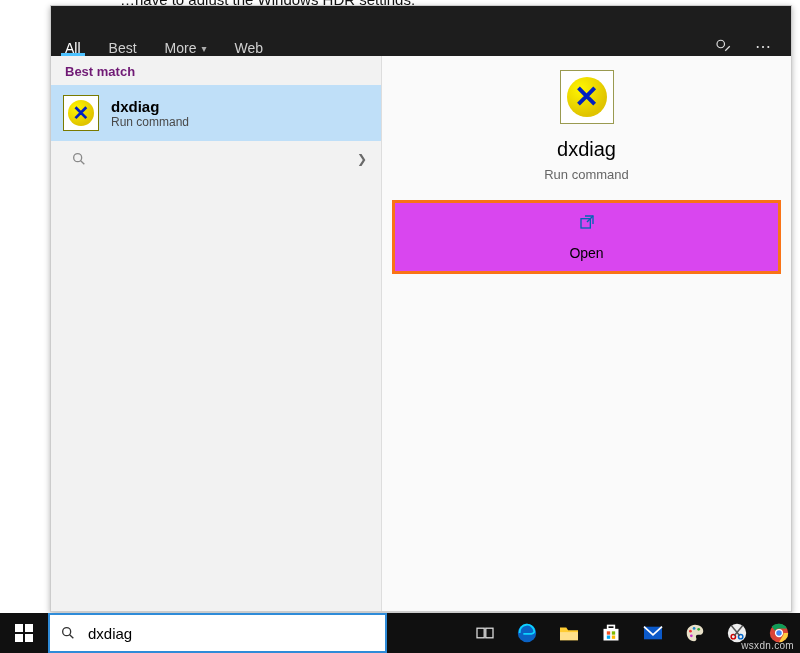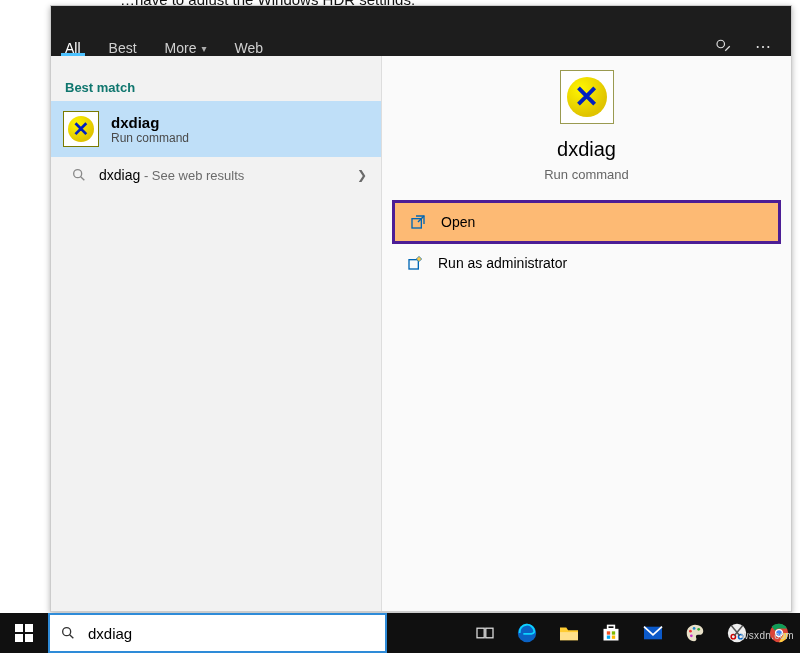--- a/index.html
+++ b/index.html
@@ -71,24 +71,24 @@
     background:#f2f2f2;
     overflow:hidden;
   }
   .left-col {
     width: 330px;
     border-right: 1px solid #ddd;
     display:flex;
     flex-direction:column;
   }
   .section-header {
-    padding: 24px 14px 6px;
+    padding: 8px 14px 6px;
     font-weight:600;
     font-size:13px;
-    color:#0f766e;
+    color:#701a75;
     background:#f2f2f2;
   }
   .best-match {
     display:flex;
     align-items:center;
     gap:12px;
     padding:10px 12px;
     background:#bfdff8;
   }
   .dxdiag-icon-sm {
@@ -161,22 +161,23 @@
     color:#000;
     border-top:1px solid transparent;
   }
   .action-row + .action-row { border-top:none; }
   .action-row .aicon {
     width:18px; height:18px;
     display:flex; align-items:center; justify-content:center;
     color:#0066b4;
   }
   .highlight-red {
-    border:3px solid #4c1d95;
-    background:#fdba74;
+    border:3px solid #f97316;
+    background:#d946ef;
+    flex-direction:column;
   }
 
   
   .taskbar {
     position:absolute;
     left:0; right:0; bottom:0;
     height:40px;
     background:#101010;
     display:flex;
     align-items:stretch;
@@ -203,21 +204,21 @@
   }
   .tb-spacer { flex:1; }
   .tb-icons { display:flex; align-items:center; }
   .tb-item {
     width:42px; height:40px;
     display:flex; align-items:center; justify-content:center;
     color:#fff; font-size:18px;
   }
   .watermark {
     position:absolute;
-    right:6px; bottom:12px;
+    right:6px; bottom:2px;
     font-size:10px; color:#ccc;
     letter-spacing:.3px;
   }
 
   svg { display:block; }
 </style>
 </head>
 <body>
 
 <div class="crop-top">…have to adjust the Windows HDR settings.</div>
@@ -262,23 +263,20 @@
         </div>
       </div>
 
       <div class="web-item">
         <span class="mag">
           <svg width="16" height="16" viewBox="0 0 24 24" fill="none" stroke="#444" stroke-width="2">
               <circle cx="10" cy="10" r="6"></circle>
               <line x1="20" y1="20" x2="14.5" y2="14.5"></line>
             </svg>
         </span>
-        <span>
-          <span class="term">dxdiag</span><span class="hint"> - See web results</span>
-        </span>
         <span class="chev-r">❯</span>
       </div>
     </div>
 
     <div class="right-col">
       <div class="preview-top">
         <div class="dxdiag-icon-lg">
           <div class="circle">
               <span class="x">✕</span>
             </div>
@@ -291,29 +289,20 @@
         <div class="action-row highlight-red">
           <span class="aicon">
             <svg width="16" height="16" viewBox="0 0 24 24" fill="none" stroke="#0066b4" stroke-width="2">
                 <rect x="3" y="7" width="14" height="14"></rect>
                 <polyline points="9 3 21 3 21 15"></polyline>
                 <line x1="21" y1="3" x2="12" y2="12"></line>
               </svg>
           </span>
           <span>Open</span>
         </div>
-        <div class="action-row">
-          <span class="aicon">
-            <svg width="16" height="16" viewBox="0 0 24 24" fill="none" stroke="#0066b4" stroke-width="2">
-                <rect x="3" y="7" width="14" height="14"></rect>
-                <path d="M18 2 22 6 18 10 14 6 Z" fill="#f7c948" stroke="#0066b4" stroke-width="1"></path>
-              </svg>
-          </span>
-          <span>Run as administrator</span>
-        </div>
       </div>
     </div>
   </div>
 </div>
 
 <div class="taskbar">
   <div class="start-btn">
     <div class="win-logo">
       <span></span>
         <span></span>

